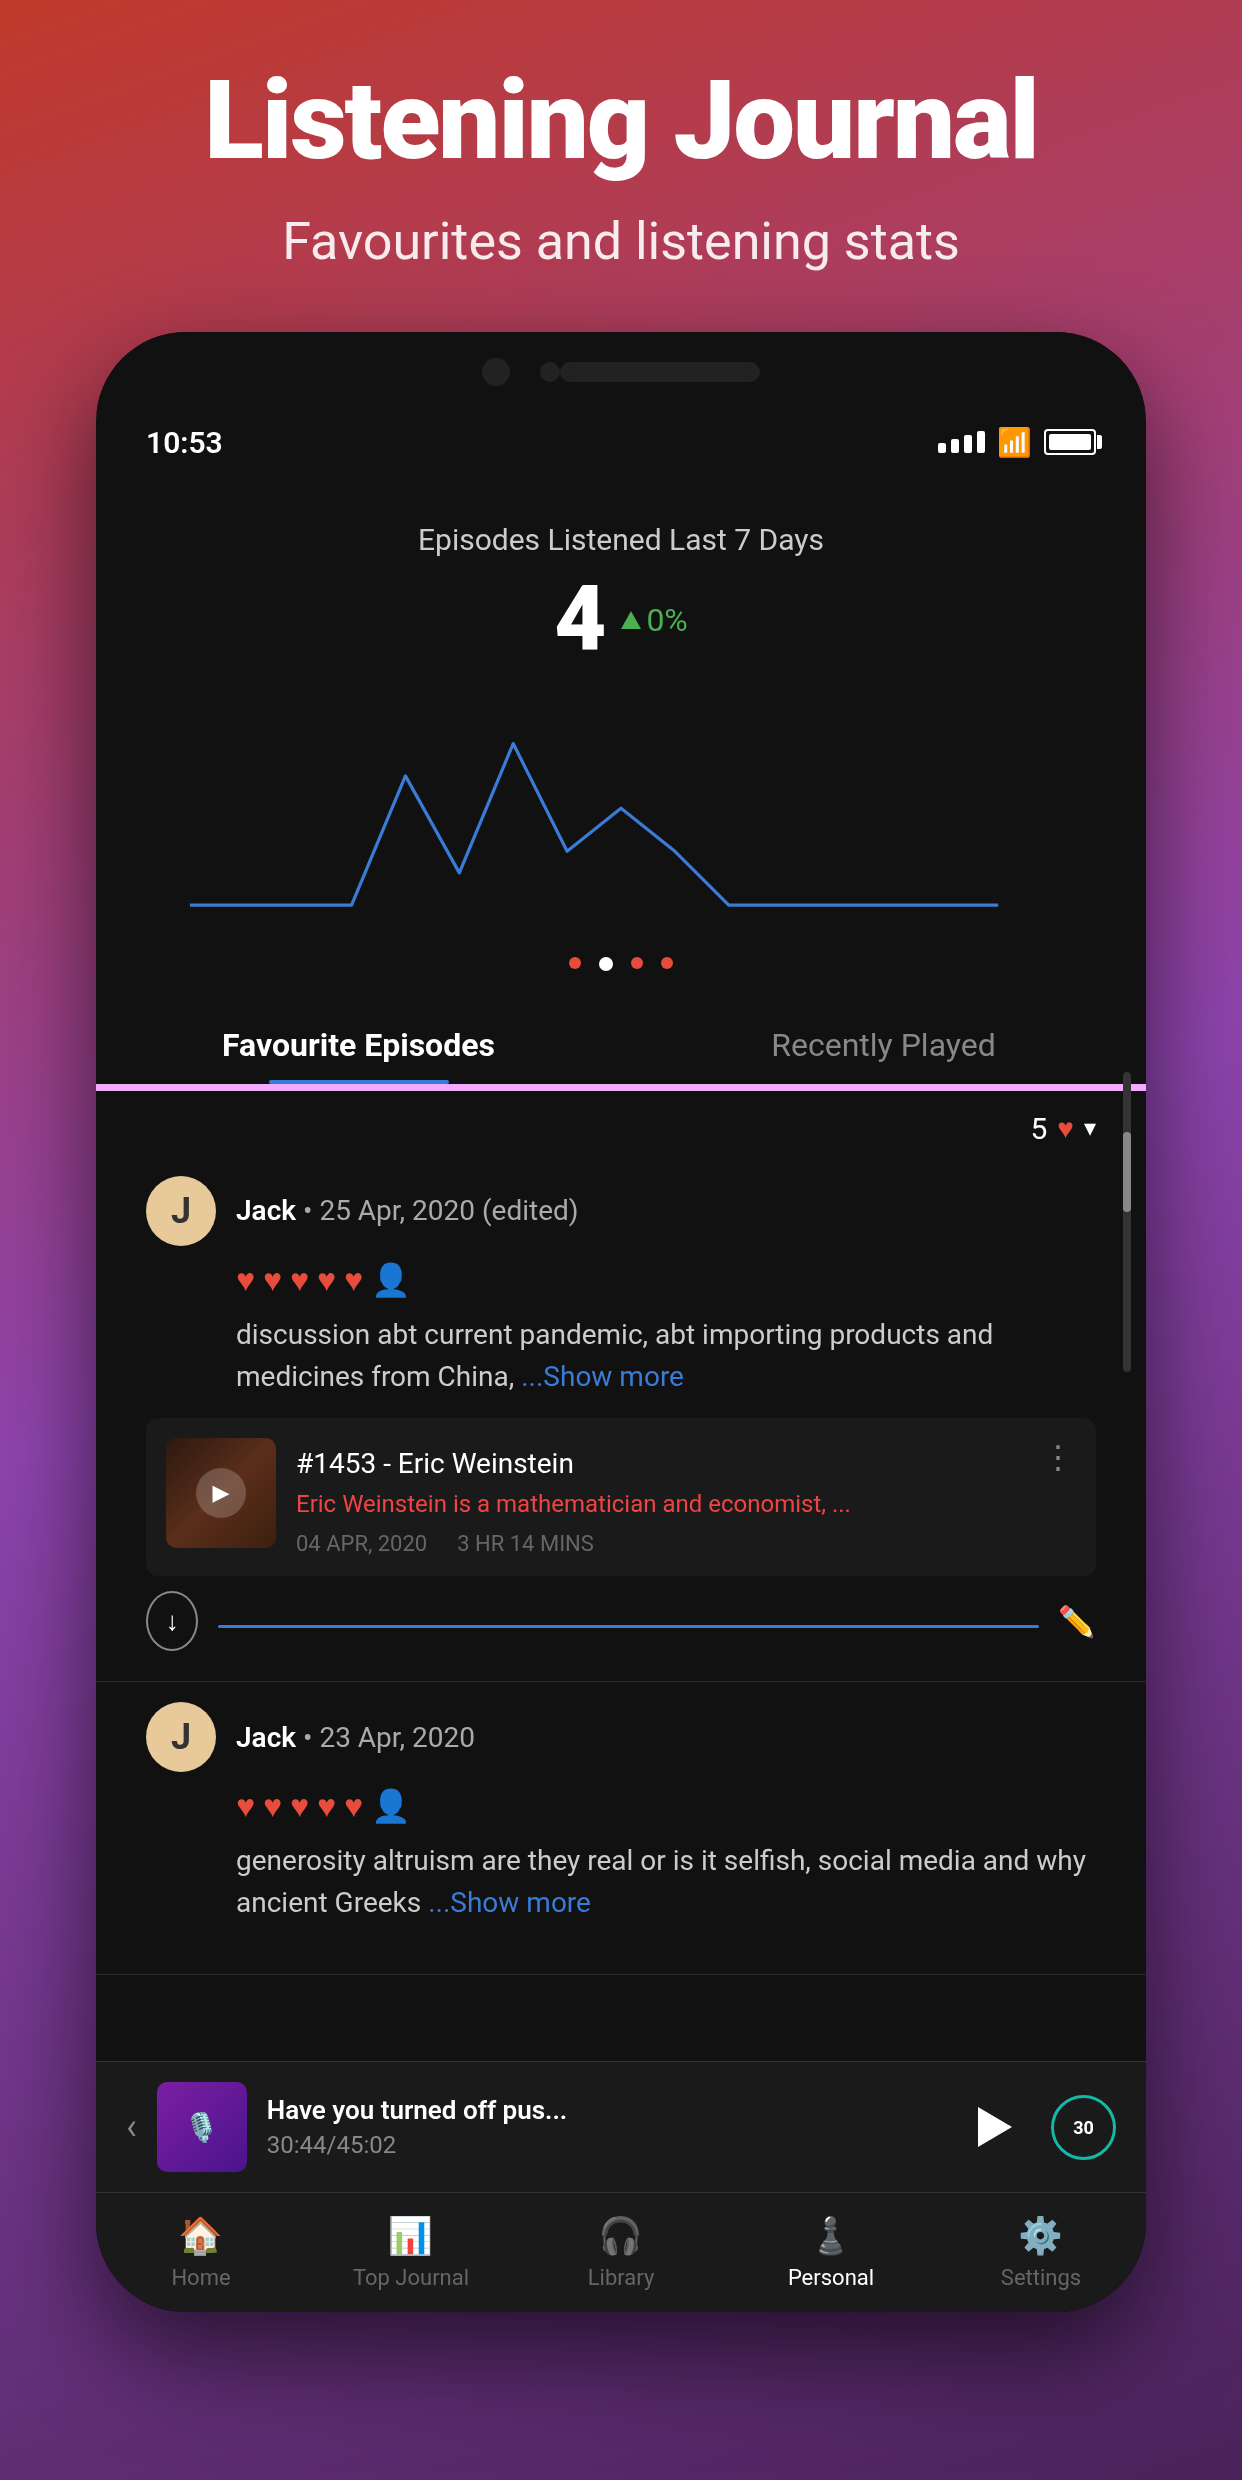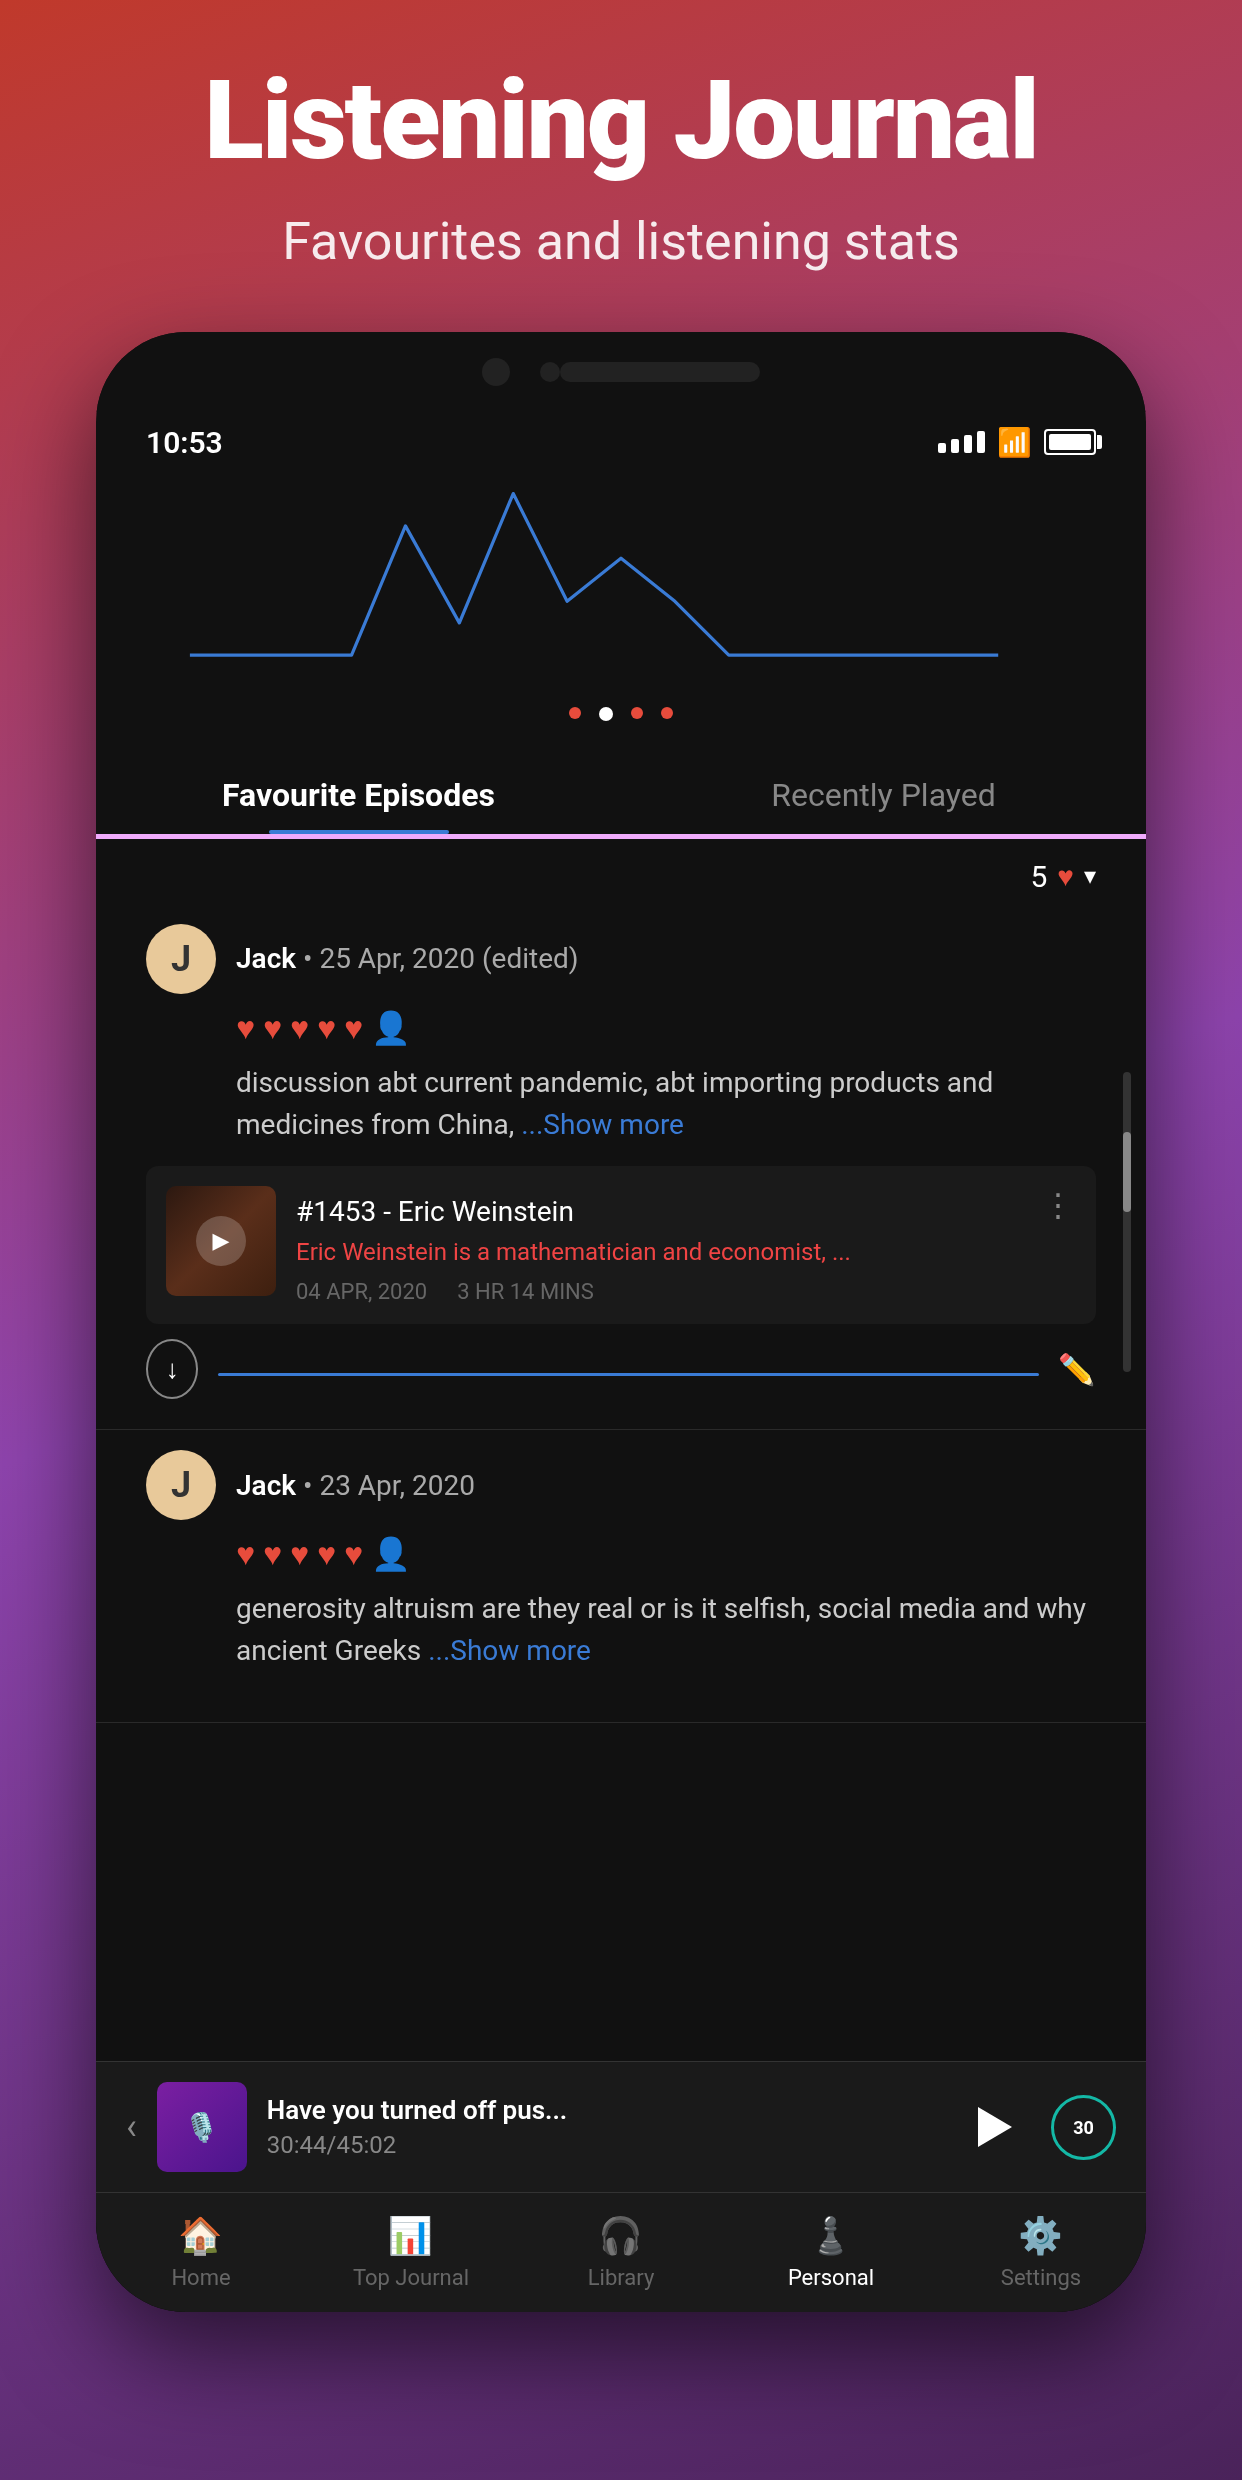--- a/index.html
+++ b/index.html
@@ -204,21 +204,21 @@
     }
     .chart-dot.accent {
       background: #e74c3c;
       width: 12px;
       height: 12px;
     }
 
     
     .tabs-row {
       display: flex;
-      border-bottom: 5px solid #f0abfc;
+      border-bottom: 7px solid #f0abfc;
       margin: 10px 0 0;
     }
     .tab-item {
       flex: 1;
       text-align: center;
       padding: 25px 0 20px;
       font-size: 32px;
       color: #888;
       position: relative;
     }
@@ -598,20 +598,30 @@
       </div>
       <span class="wifi-icon">📶</span>
       <div class="battery-icon">
         <div class="battery-fill"></div>
       </div>
     </div>
   </div>
 
   <div class="phone-content">
 
+    <div class="stats-area">
+      <div class="stats-label">Episodes Listened Last 7 Days</div>
+      <div class="stats-number-row">
+        <span class="stats-number">4</span>
+        <div class="stats-change">
+          <div class="arrow-up"></div>
+          <span>0%</span>
+        </div>
+      </div>
+    </div>
 
     <div class="chart-container">
       <svg class="chart-svg" viewBox="0 0 900 200" xmlns="http://www.w3.org/2000/svg">
         <polyline points="50,170 150,170 200,170 250,50 300,140 350,20 400,120 450,80 500,120 550,170 600,170 650,170 700,170 800,170" fill="none" stroke="#3a7bd5" stroke-width="3" stroke-linejoin="round"></polyline>
       </svg>
       <div class="chart-dots">
         <div class="chart-dot accent"></div>
         <div class="chart-dot active"></div>
         <div class="chart-dot accent"></div>
         <div class="chart-dot accent"></div>

